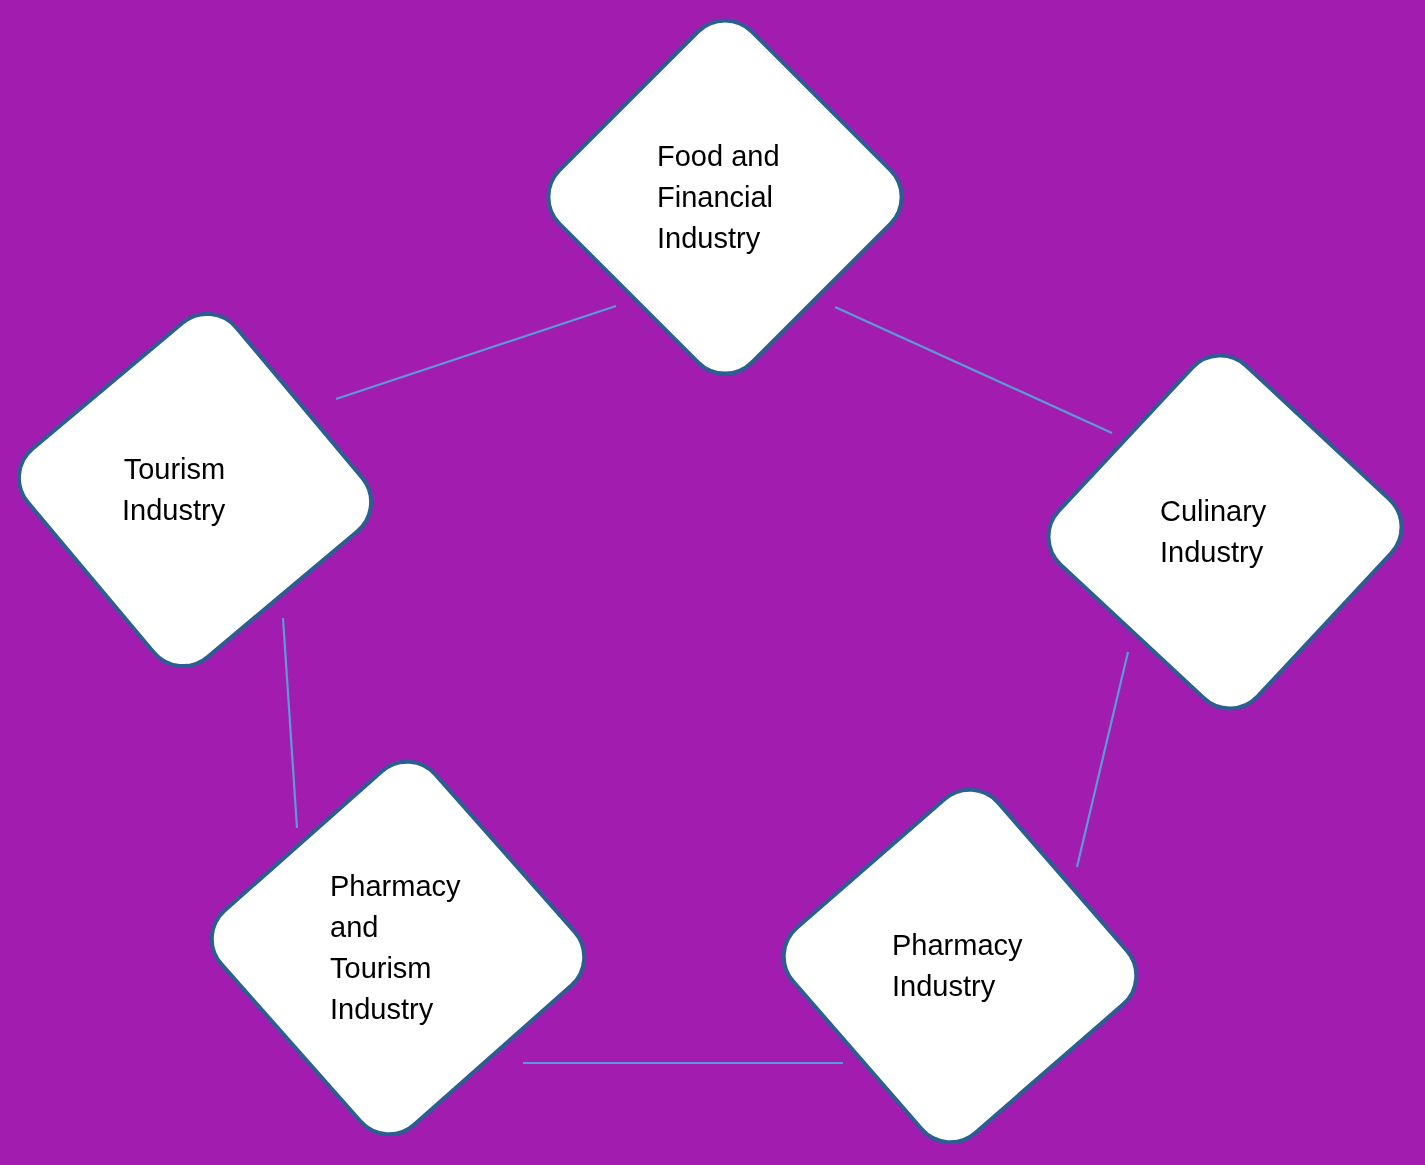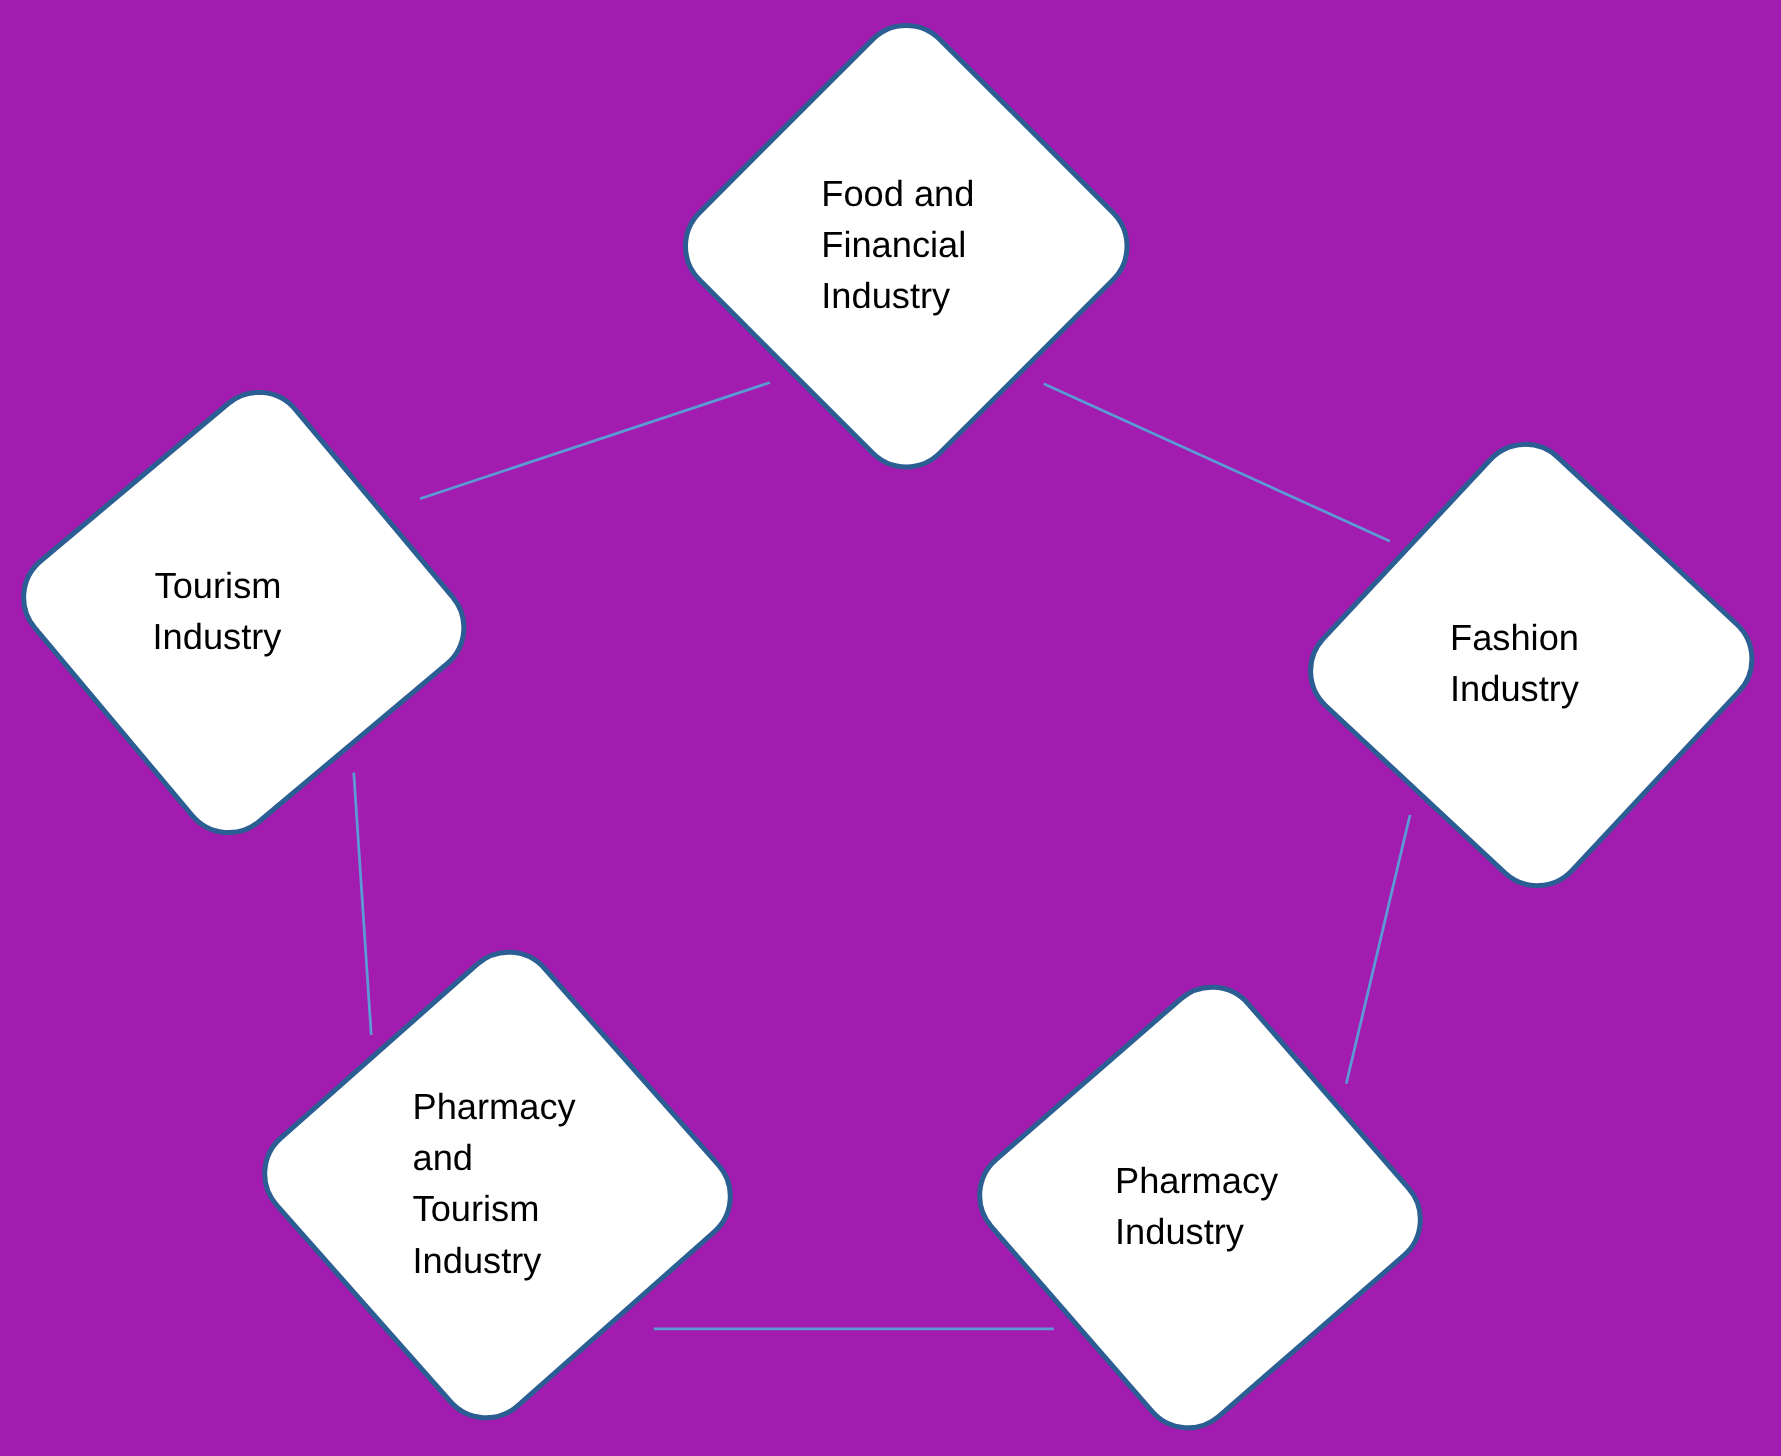--- a/index.html
+++ b/index.html
@@ -80,21 +80,21 @@
     <div class="shape" style="width:276px; height:276px; transform:translate(-50%,-50%) rotate(50deg);"></div>
     <div class="label" style="left:-73px;text-align:right;">
       <div>Tourism</div>
       <div>Industry</div>
     </div>
   </div>
 
   <div class="node" style="left:1225px; top:532px;">
     <div class="shape" style="width:276px; height:276px; transform:translate(-50%,-50%) rotate(43deg);"></div>
     <div class="label" style="left:-65px;">
-      <div>Fashion</div>
+      <div>Culinary</div>
       <div>Industry</div>
     </div>
   </div>
 
   <div class="node" style="left:398px; top:948px;">
     <div class="shape" style="width:290px; height:290px; transform:translate(-50%,-50%) rotate(48.5deg);"></div>
     <div class="label">
       <div>Pharmacy</div>
       <div>and</div>
       <div>Tourism</div>

